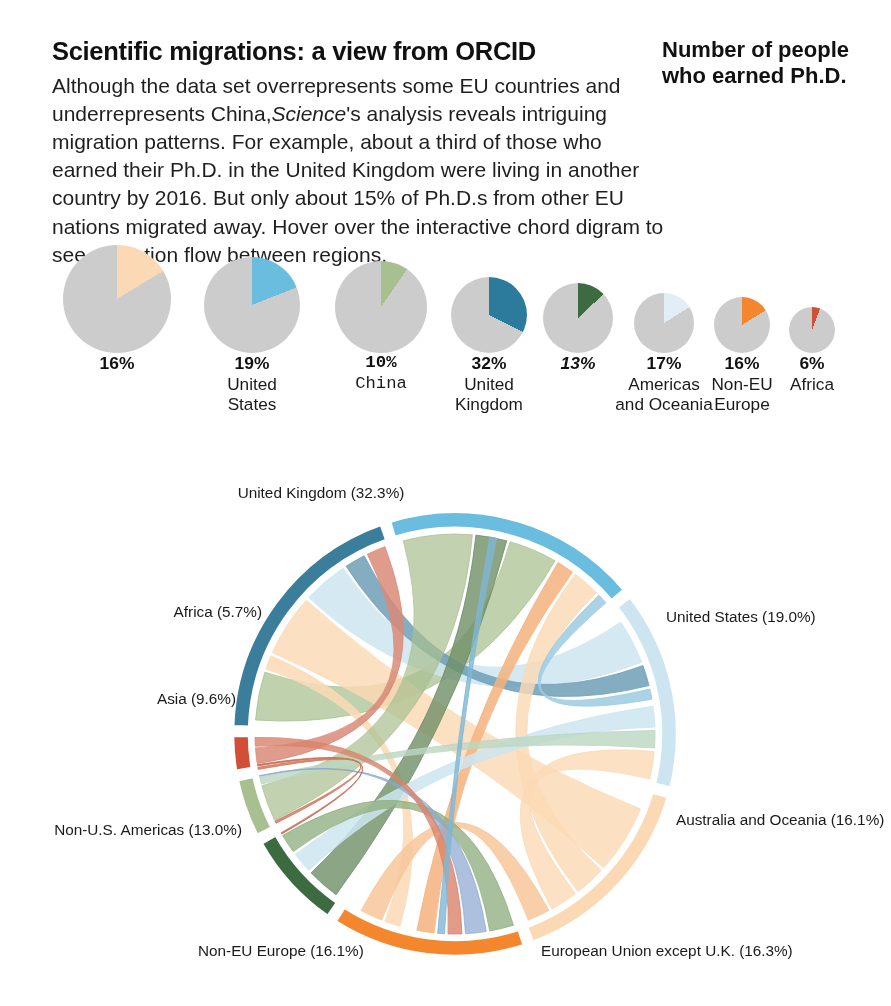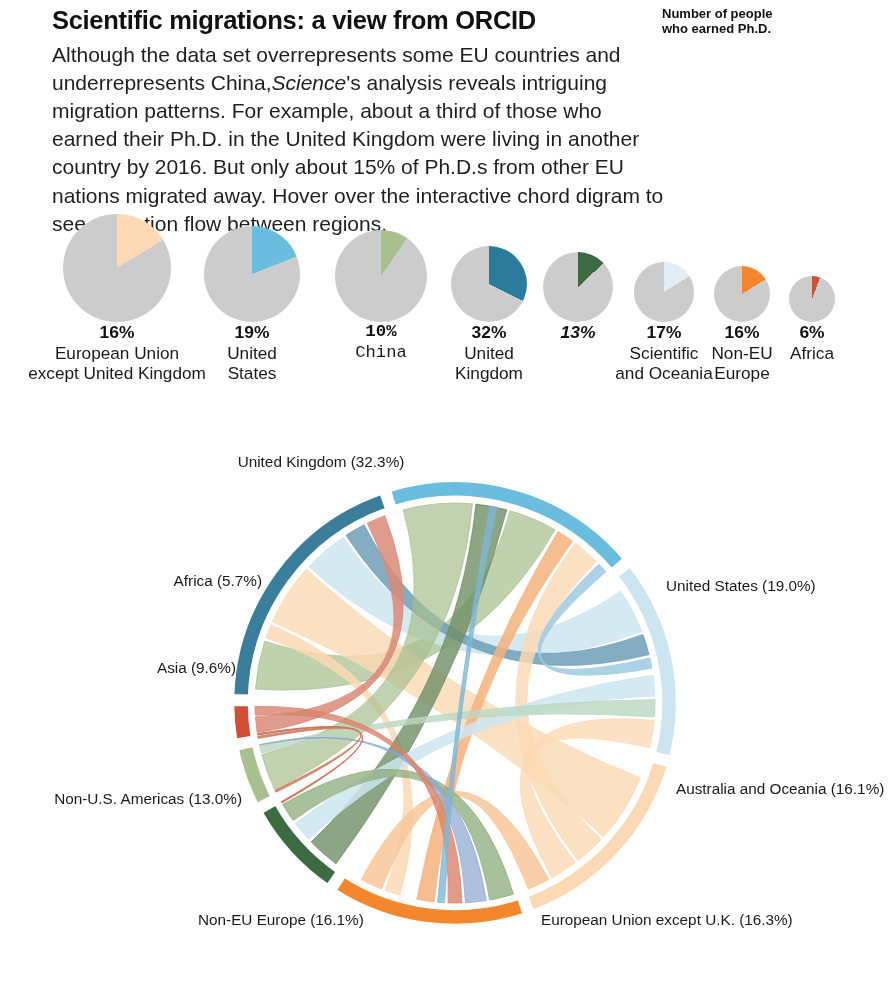--- a/index.html
+++ b/index.html
@@ -8,21 +8,21 @@
   }
   body {
     width: 891px;
     height: 1006px;
     position: relative;
     overflow: hidden;
     font-family: "Liberation Sans", sans-serif;
     color: #1a1a1a;
     -webkit-font-smoothing: antialiased;
   }
-  .stage { position: absolute; inset: 0; }
+  .stage { position: absolute; inset: 0; margin-top: 31px; }
 
   
   #header-block { position: absolute; left: 52px; top: 6px; width: 612px; }
   #main-title {
     font-size: 25.5px;
     font-weight: 700;
     letter-spacing: -0.3px;
     line-height: 1.12;
     margin: 0 0 6px 0;
     color: #111;
@@ -31,21 +31,21 @@
     font-size: 21px;
     line-height: 1.345;
     color: #1f1f1f;
     margin: 0;
   }
   #deck .sci { font-style: italic; }
 
   
   #size-legend { position: absolute; left: 662px; top: 6px; width: 226px; }
   #legend-title {
-    font-size: 13px; font-weight: 700; line-height: 1.17;
+    font-size: 22px; font-weight: 700; line-height: 1.17;
     color: #111; margin: 0 0 4px 0; white-space: pre-line;
   }
   #legend-figure { position: relative; width: 226px; height: 112px; }
   .leg-circle {
     position: absolute; border: 1.4px solid #8b8b8b; border-radius: 50%;
     background: transparent;
   }
   #leg-circle-big { left: 10px; top: 7px; width: 95px; height: 95px; }
   #leg-circle-small { left: 31px; top: 72px; width: 34px; height: 34px; }
   .leg-dot {
@@ -96,22 +96,20 @@
     <div id="legend-title">Number of people
 who earned Ph.D.</div>
 
   </div>
 
   <div id="pie-row">
       <div class="pie-cell" style="left: 0px; top: 0px; width: 891px; height: 200px;">
         <div class="pie-disc" style="left: 63px; top: 8px; width: 108px; height: 108px; background: conic-gradient(rgb(251, 217, 181) 0deg, rgb(251, 217, 181) 58.68deg, rgb(204, 204, 204) 58.68deg, rgb(204, 204, 204) 360deg);"></div>
         <div class="pie-caption" style="left: 27px; top: 116px; width: 180px;">
           <span class="pie-pct">16%</span>
-          <span class="pie-name">European Union
-except United Kingdom</span>
         </div>
       </div>
       <div class="pie-cell" style="left: 0px; top: 0px; width: 891px; height: 200px;">
         <div class="pie-disc" style="left: 204px; top: 20px; width: 96px; height: 96px; background: conic-gradient(rgb(107, 189, 224) 0deg, rgb(107, 189, 224) 68.4deg, rgb(204, 204, 204) 68.4deg, rgb(204, 204, 204) 360deg);"></div>
         <div class="pie-caption" style="left: 162px; top: 116px; width: 180px;">
           <span class="pie-pct">19%</span>
           <span class="pie-name">United
 States</span>
         </div>
       </div>
@@ -133,21 +131,21 @@
       <div class="pie-cell" style="left: 0px; top: 0px; width: 891px; height: 200px;">
         <div class="pie-disc" style="left: 543px; top: 46px; width: 70px; height: 70px; background: conic-gradient(rgb(60, 107, 66) 0deg, rgb(60, 107, 66) 46.8deg, rgb(204, 204, 204) 46.8deg, rgb(204, 204, 204) 360deg);"></div>
         <div class="pie-caption" style="left: 488px; top: 116px; width: 180px; font-style: italic;">
           <span class="pie-pct">13%</span>
         </div>
       </div>
       <div class="pie-cell" style="left: 0px; top: 0px; width: 891px; height: 200px;">
         <div class="pie-disc" style="left: 634px; top: 56px; width: 60px; height: 60px; background: conic-gradient(rgb(226, 238, 245) 0deg, rgb(226, 238, 245) 57.96deg, rgb(204, 204, 204) 57.96deg, rgb(204, 204, 204) 360deg);"></div>
         <div class="pie-caption" style="left: 574px; top: 116px; width: 180px;">
           <span class="pie-pct">17%</span>
-          <span class="pie-name">Scientific
+          <span class="pie-name">Americas
 and Oceania</span>
         </div>
       </div>
       <div class="pie-cell" style="left: 0px; top: 0px; width: 891px; height: 200px;">
         <div class="pie-disc" style="left: 714px; top: 60px; width: 56px; height: 56px; background: conic-gradient(rgb(244, 134, 46) 0deg, rgb(244, 134, 46) 57.96deg, rgb(204, 204, 204) 57.96deg, rgb(204, 204, 204) 360deg);"></div>
         <div class="pie-caption" style="left: 652px; top: 116px; width: 180px;">
           <span class="pie-pct">16%</span>
           <span class="pie-name">Non-EU
 Europe</span>
         </div>

